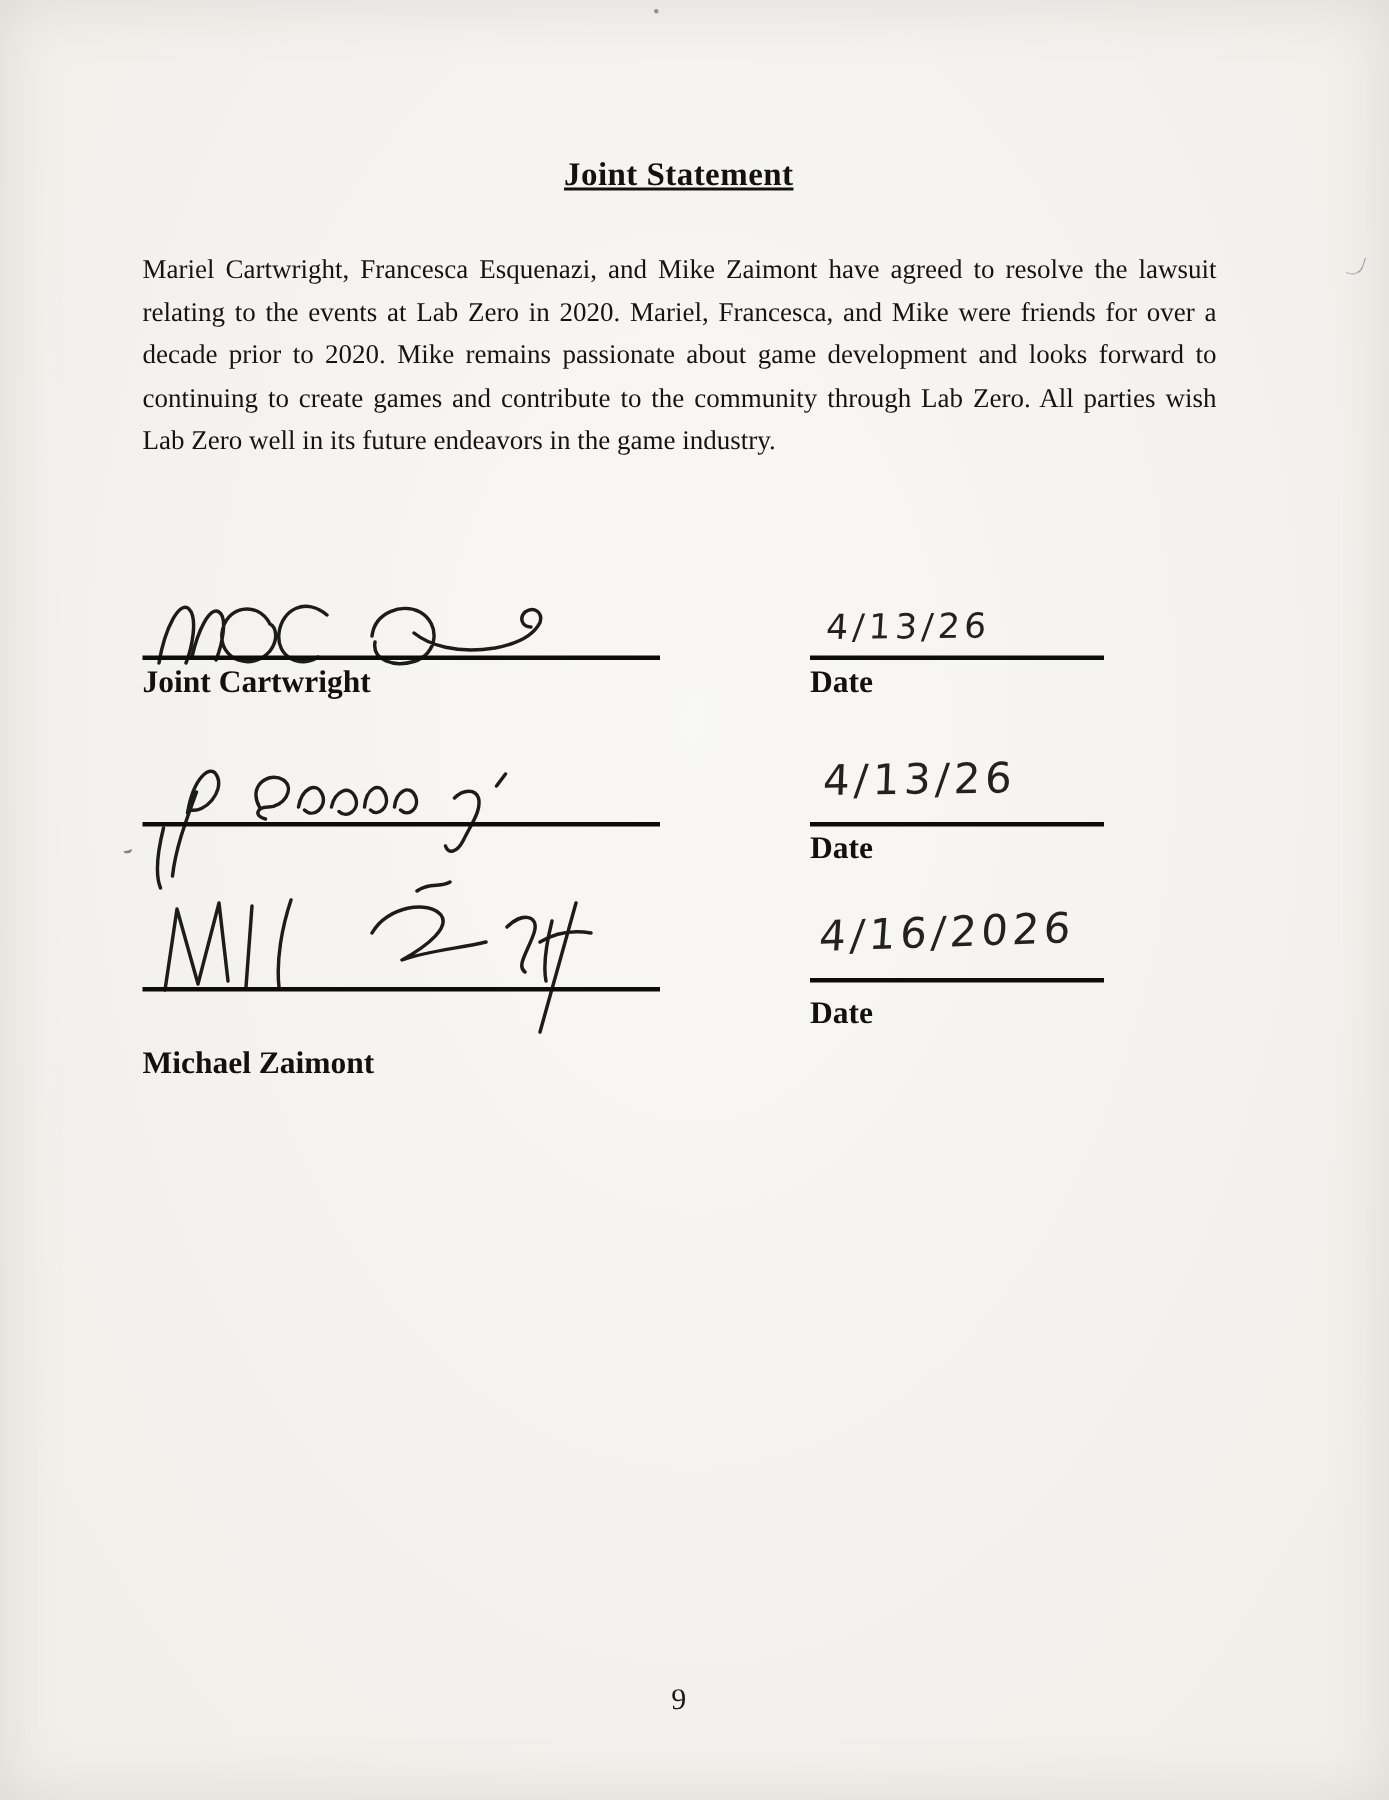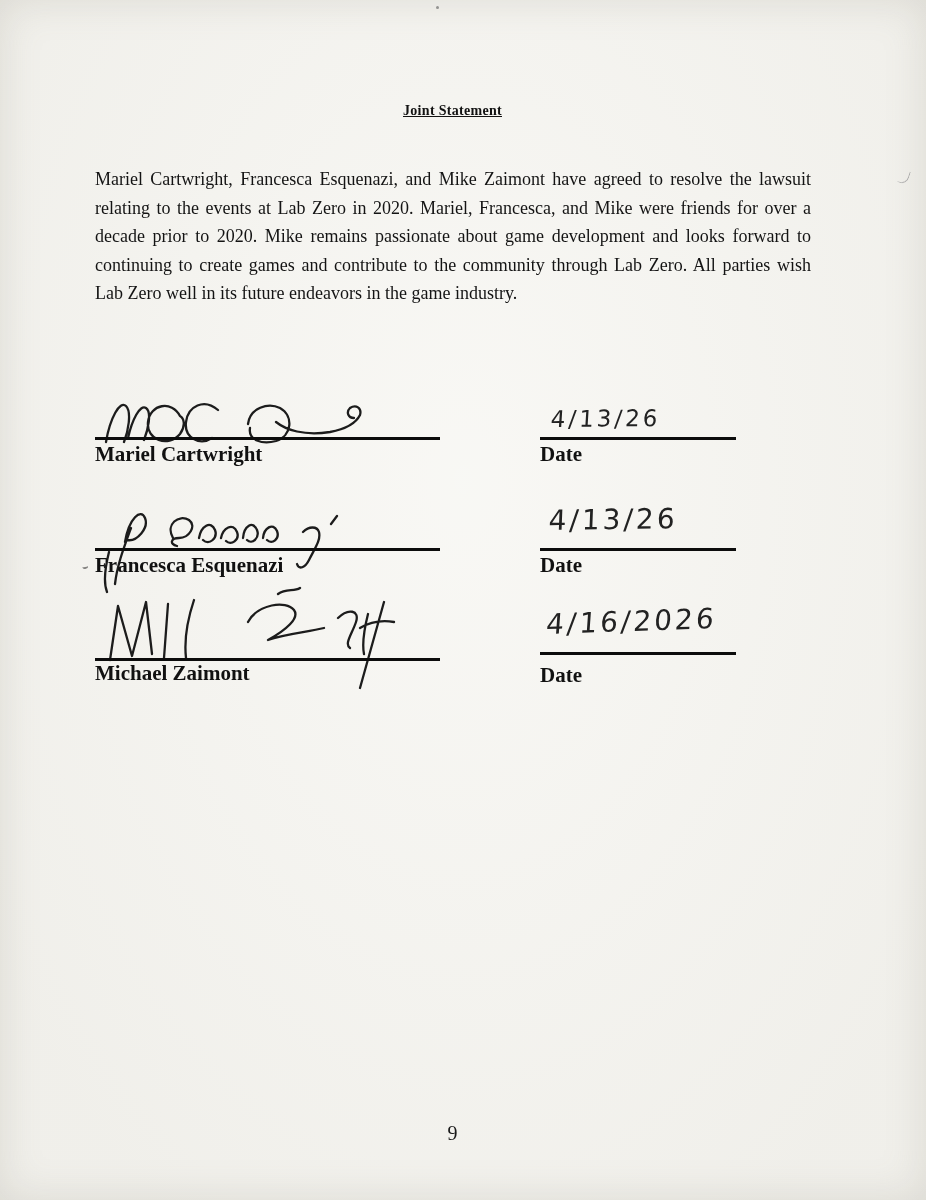--- a/index.html
+++ b/index.html
@@ -19,21 +19,21 @@
     overflow: hidden;
     font-family: "Liberation Serif", serif;
     color: #121212;
   }
   .doc-title {
     position: absolute;
     top: 103px;
     left: 95px;
     width: 715px;
     text-align: center;
-    font-size: 14px;
+    font-size: 22px;
     font-weight: bold;
     text-decoration: underline;
     letter-spacing: 0.3px;
   }
   .doc-body {
     position: absolute;
     top: 165px;
     left: 95px;
     width: 716px;
     font-size: 18px;
@@ -117,39 +117,38 @@
 <div class="page">
 
   <div class="doc-title">Joint Statement</div>
 
   <div class="doc-body">Mariel Cartwright, Francesca Esquenazi, and Mike Zaimont have agreed to resolve the lawsuit relating to the events at Lab Zero in 2020. Mariel, Francesca, and Mike were friends for over a decade prior to 2020. Mike remains passionate about game development and looks forward to continuing to create games and contribute to the community through Lab Zero. All parties wish Lab Zero well in its future endeavors in the game industry.</div>
 
   <svg class="signature-svg" style="left:98px; top:390px;" width="270" height="55" viewBox="0 0 270 55">
     <path d="M8,52 C12,28 22,10 28,16 C34,22 30,42 26,52 M30,48 C34,30 42,14 48,18 C54,22 50,40 46,50 M82,26 C74,10 52,14 50,32 C48,50 70,58 82,44 C88,36 86,28 82,26 M120,20 C106,8 90,16 88,32 C86,48 102,56 114,48 M150,34 C152,18 170,12 182,18 C196,26 194,46 178,51 C164,55 150,50 152,38 M178,32 C188,40 206,46 232,42 C248,39 258,33 262,25 C264,18 258,14 252,18 C248,22 250,28 256,28"></path>
   </svg>
   <div class="sig-line" style="left:95px; top:437px; width:345px;"></div>
-  <div class="sig-name" style="left:95px; top:442px;">Mariel Cartwright</div>
+  <div class="sig-name" style="left:95px; top:442px;">Joint Cartwright</div>
   <div class="hand-date d1">4/13/26</div>
   <div class="sig-line" style="left:540px; top:437px; width:196px;"></div>
   <div class="date-label" style="left:540px; top:442px;">Date</div>
 
   <svg class="signature-svg" style="left:95px; top:498px;" width="265" height="100" viewBox="0 0 265 100">
     <path d="M30,44 C34,20 46,10 50,20 C54,30 42,44 32,42 M36,30 C28,52 22,68 20,86 M14,54 C10,70 8,84 12,94 M78,40 C70,26 84,16 94,22 C102,28 94,40 84,40 C76,40 74,46 82,48 M104,40 c2,-12 12,-18 16,-8 c3,8 -6,16 -12,10 m18,-2 c2,-10 12,-16 16,-6 c3,8 -6,14 -11,9 m17,-3 c1,-12 10,-18 14,-8 c3,8 -5,15 -10,10 m16,-2 c1,-10 10,-16 14,-7 c3,8 -5,14 -10,9 M208,34 c6,-6 14,-6 16,0 c2,8 -4,16 -10,28 c-4,8 -10,10 -12,4 M236,26 l6,-8"></path>
   </svg>
   <div class="sig-line" style="left:95px; top:548px; width:345px;"></div>
-  <div class="sig-name" style="left:95px; top:553px;">Francesca Esquenazi</div>
   <div class="hand-date d2">4/13/26</div>
   <div class="sig-line" style="left:540px; top:548px; width:196px;"></div>
   <div class="date-label" style="left:540px; top:553px;">Date</div>
 
   <svg class="signature-svg" style="left:98px; top:588px;" width="370" height="110" viewBox="0 0 370 110">
     <path d="M12,72 L20,18 L34,68 L48,14 L54,66 M70,16 L66,70 M96,12 C90,30 86,52 88,70 M150,34 C160,16 188,12 196,22 C202,30 188,42 170,52 C186,46 210,44 226,40 M180,6 C188,0 196,4 202,0 M240,30 C250,20 262,22 258,34 C254,46 246,56 252,60 M270,26 C266,42 264,56 266,66 M262,40 C272,34 284,32 296,34 M286,14 L262,100"></path>
   </svg>
   <div class="sig-line" style="left:95px; top:658px; width:345px;"></div>
-  <div class="sig-name" style="left:95px; top:661px;">Michael Zaimont</div>
+  <div class="sig-name" style="left:95px; top:696px;">Michael Zaimont</div>
   <div class="hand-date d3">4/16/2026</div>
   <div class="sig-line" style="left:540px; top:652px; width:196px;"></div>
   <div class="date-label" style="left:540px; top:663px;">Date</div>
 
   <div class="page-number">9</div>
 
   <div class="artifact a1"></div>
   <div class="artifact a2"></div>
   <div class="artifact a3"></div>
 

